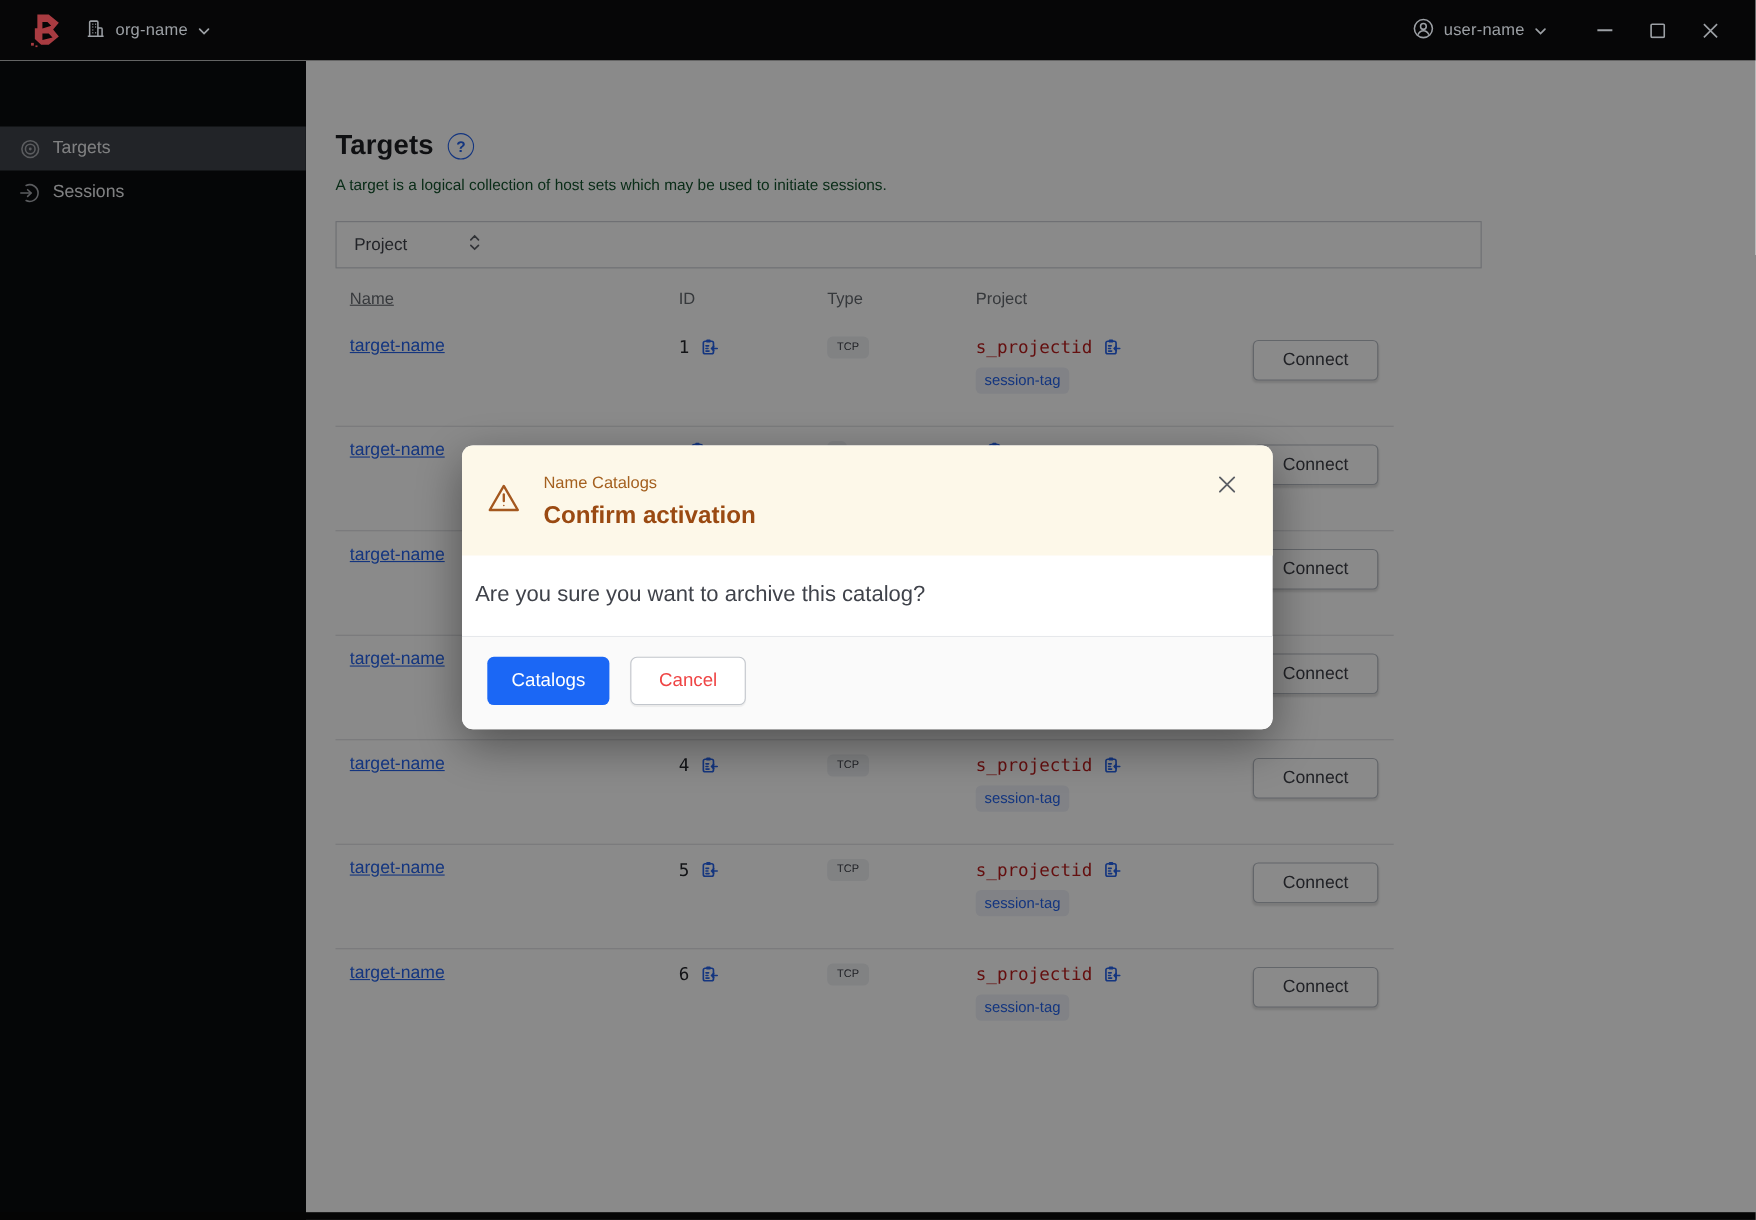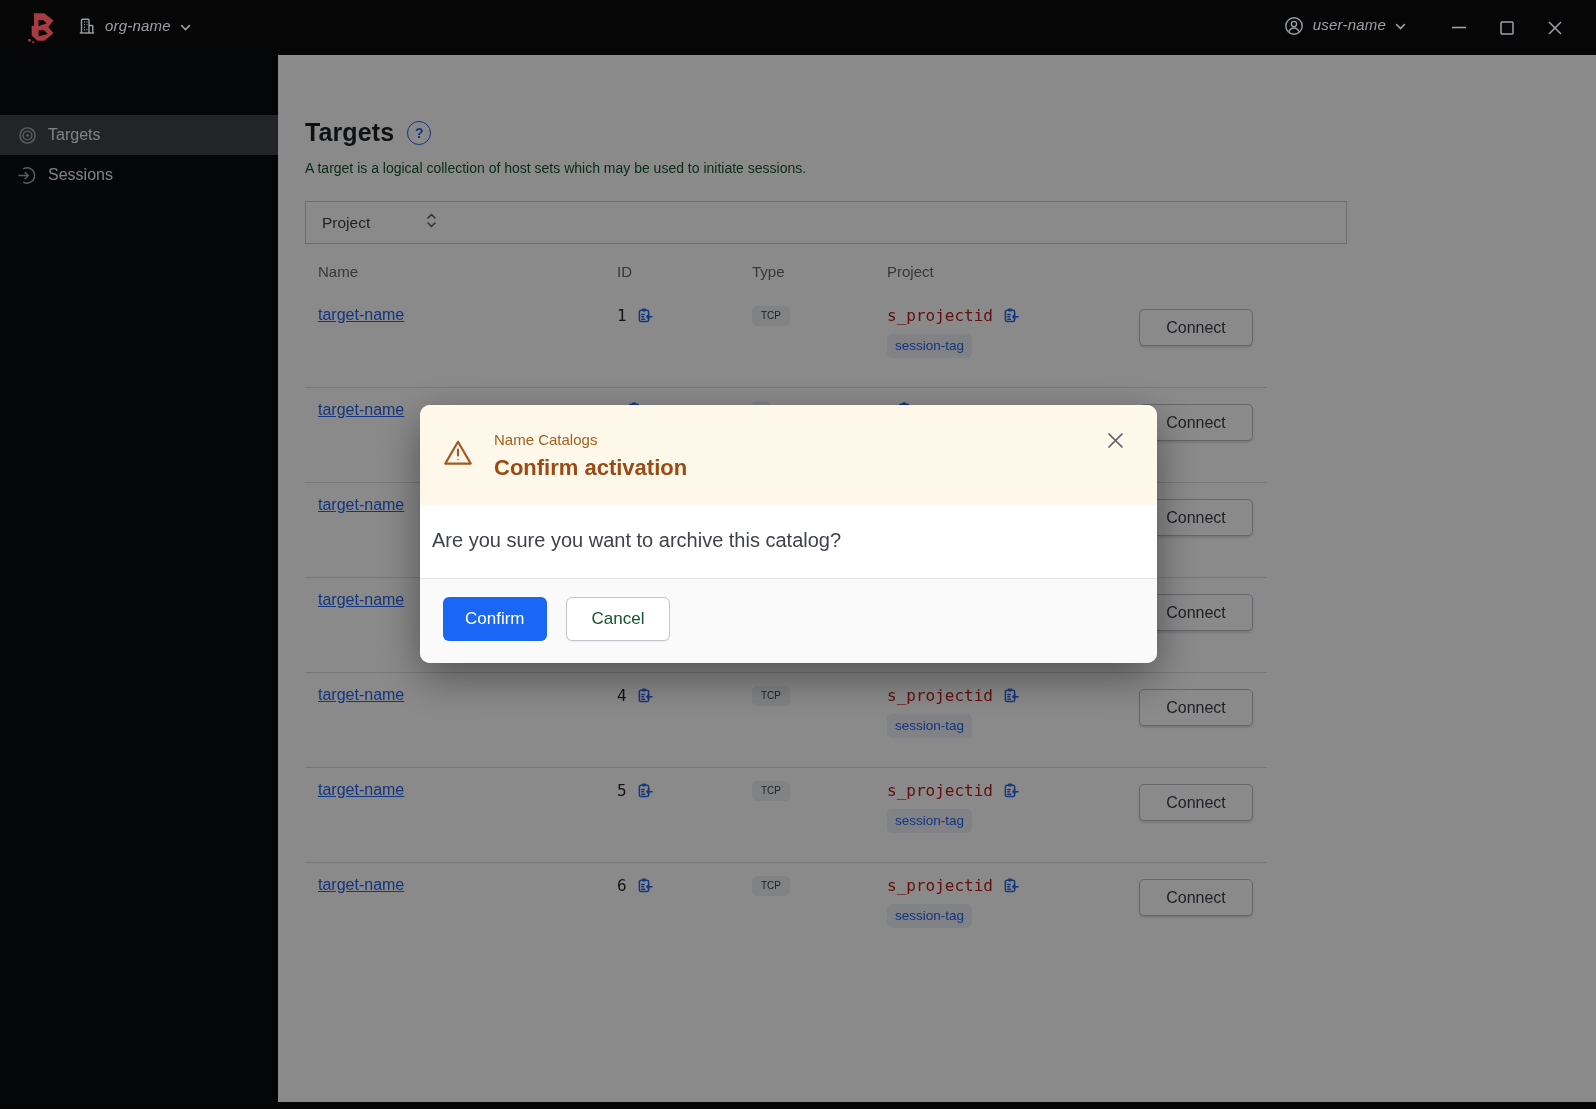--- a/index.html
+++ b/index.html
@@ -11,21 +11,21 @@
   .mono { font-family:"DejaVu Sans Mono", monospace; }
 
   
   .topbar {
     position:fixed; top:0; left:0; width:1596px; height:55px;
     background:#060607; display:flex; align-items:center; z-index:10;
     color:#9ca0a5; font-size:15px;
   }
   .topbar .left { display:flex; align-items:center; gap:22px; padding-left:28px; }
   .topbar .right { margin-left:auto; display:flex; align-items:center; }
-  .org-group, .user-group { display:flex; align-items:flex-start; gap:9px; cursor:pointer;font-style:italic; }
+  .org-group, .user-group { display:flex; align-items:center; gap:9px; cursor:pointer; }
   .org-group span, .user-group span { color:#9ca0a5; letter-spacing:0.2px; }
   .win-controls { display:flex; align-items:center; gap:26px; margin:0 30px 0 42px; }
   .win-btn { width:22px; height:22px; display:flex; align-items:center; justify-content:center; cursor:pointer; }
 
   
   .sidebar {
     position:fixed; top:55px; left:0; bottom:0; width:278px;
     background:#0b0c0e; z-index:5;
   }
   .nav { margin-top:60px; display:flex; flex-direction:column; }
@@ -54,21 +54,21 @@
   .filter-bar {
     margin-top:25px; width:1042px; height:43px;
     border:1px solid #c9ccd2; display:flex; align-items:center;
     padding-left:16px; font-size:15.5px; color:#3f424a; background:#ffffff;
   }
   .filter-toggle { display:flex; align-items:center; gap:56px; cursor:pointer; }
 
   .table { width:962px; }
   .grid-cols { display:grid; grid-template-columns:312px 135px 135px 252px 128px; }
   .thead { height:49px; align-items:center; padding-top:6px; color:#65696f; font-size:15px; }
-  .thead .c1 { padding-left:13px; }
+  .thead .c1 { padding-left:13px;text-decoration:underline; }
   .trow {
     height:95px; border-bottom:1px solid #dcdee2;
     padding-top:13px; align-items:start;
   }
   .trow:last-child { border-bottom:none; }
   .cell { display:flex; align-items:center; }
   .cell.name { padding-left:13px; }
   a.link {
     color:#2563eb; font-size:16px; text-decoration:underline; cursor:pointer;
   }
@@ -119,21 +119,21 @@
   .modal-footer {
     border-top:1px solid #e4e6e9; background:#fafafa; border-radius:0 0 10px 10px;
     padding:18px 23px 22px; display:flex; gap:19px;
   }
   .btn-confirm {
     height:44px; padding:0 22px; background:#1b67f5; color:#ffffff;
     border:none; border-radius:6px; font-size:17px; cursor:pointer;
     font-family:"Liberation Sans", sans-serif;
   }
   .btn-cancel {
-    height:44px; padding:0 25px; background:#ffffff; color:#14532d;
+    height:44px; padding:0 25px; background:#ffffff; color:#ef4444;
     border:1px solid #c2c6cc; border-radius:6px; font-size:17px; cursor:pointer;
     font-family:"Liberation Sans", sans-serif; box-shadow:0 1px 1px rgba(0,0,0,0.06);
   }
 </style>
 </head>
 <body>
 
 <div class="topbar">
   <div class="left">
     <span style="display:flex;">
@@ -529,16 +529,16 @@
       <div class="modal-title">Confirm activation</div>
     </div>
     <span class="modal-close">
       <svg width="17" height="17" viewBox="0 0 17 17" stroke="#5d6066" stroke-width="1.7" stroke-linecap="round">
           <path d="M2 2 L15 15 M15 2 L2 15"></path>
         </svg>
     </span>
   </div>
   <div class="modal-body">Are you sure you want to archive this catalog?</div>
   <div class="modal-footer">
-    <button class="btn-confirm">Confirm</button>
+    <button class="btn-confirm">Catalogs</button>
     <button class="btn-cancel">Cancel</button>
   </div>
 </div>
 
 </body></html>

